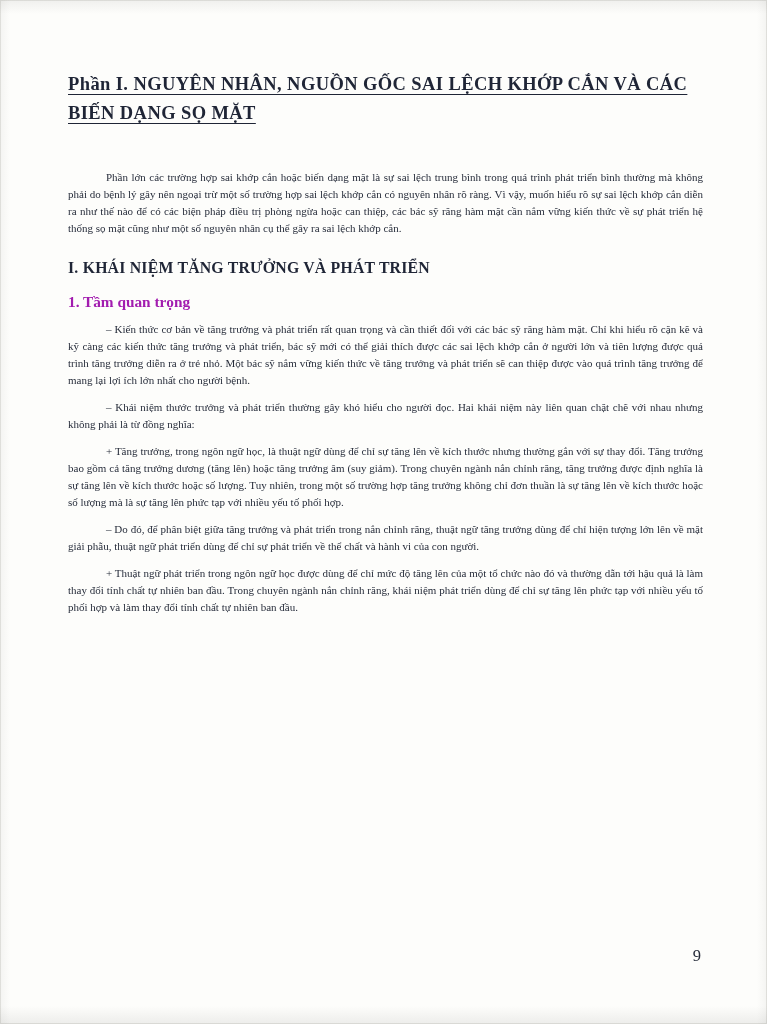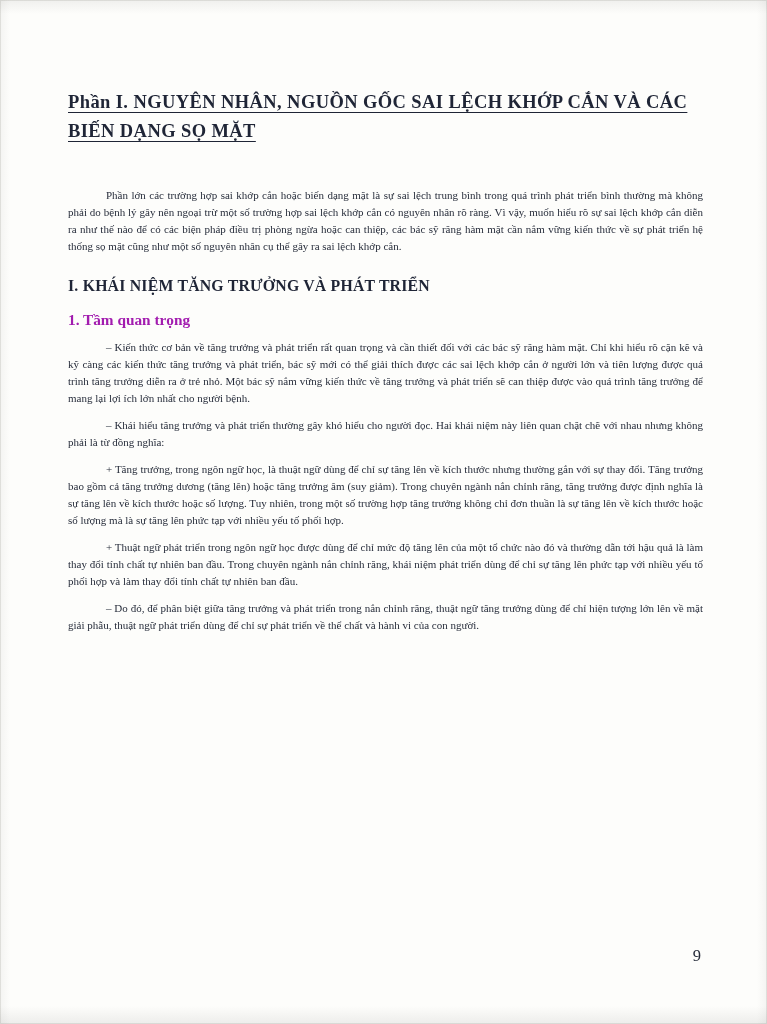--- a/index.html
+++ b/index.html
@@ -31,21 +31,21 @@
     background:
       linear-gradient(to bottom, rgba(120,120,118,0.10), rgba(0,0,0,0) 14px),
       linear-gradient(to top, rgba(120,120,118,0.12), rgba(0,0,0,0) 18px),
       linear-gradient(to right, rgba(120,120,118,0.07), rgba(0,0,0,0) 10px),
       linear-gradient(to left, rgba(120,120,118,0.07), rgba(0,0,0,0) 10px);
   }
 
   .page-inner {
     position: relative;
     box-sizing: border-box;
-    padding: 88px 64px 0 68px;
+    padding: 70px 64px 0 68px;
     height: 100%;
   }
 
   .part-title {
     margin: 0;
     font-family: "Liberation Serif", serif;
     font-weight: bold;
     font-size: 18.5px;
     line-height: 1.55;
     letter-spacing: 0.4px;
@@ -114,24 +114,24 @@
 
     <p class="para intro">Phần lớn các trường hợp sai khớp cắn hoặc biến dạng mặt là sự sai lệch trung bình trong quá trình phát triển bình thường mà không phải do bệnh lý gây nên ngoại trừ một số trường hợp sai lệch khớp cắn có nguyên nhân rõ ràng. Vì vậy, muốn hiểu rõ sự sai lệch khớp cắn diễn ra như thế nào để có các biện pháp điều trị phòng ngừa hoặc can thiệp, các bác sỹ răng hàm mặt cần nắm vững kiến thức về sự phát triển hệ thống sọ mặt cũng như một số nguyên nhân cụ thể gây ra sai lệch khớp cắn.</p>
 
     <h3 class="section-heading">I. KHÁI NIỆM TĂNG TRƯỞNG VÀ PHÁT TRIỂN</h3>
 
     <h4 class="sub-heading">1. Tầm quan trọng</h4>
 
     <p class="para">–  Kiến thức cơ bản về tăng trưởng và phát triển rất quan trọng và cần thiết đối với các bác sỹ răng hàm mặt. Chỉ khi hiểu rõ cặn kẽ và kỹ càng các kiến thức tăng trưởng và phát triển, bác sỹ mới có thể giải thích được các sai lệch khớp cắn ở người lớn và tiên lượng được quá trình tăng trưởng diễn ra ở trẻ nhỏ. Một bác sỹ nắm vững kiến thức về tăng trưởng và phát triển sẽ can thiệp được vào quá trình tăng trưởng để mang lại lợi ích lớn nhất cho người bệnh.</p>
 
 
-    <p class="para">–  Khái hiểu tăng trưởng và phát triển thường gây khó hiểu cho người đọc. Hai khái niệm này liên quan chặt chẽ với nhau nhưng không phải là từ đồng nghĩa:</p>
+    <p class="para">–  Khái niệm thước trưởng và phát triển thường gây khó hiểu cho người đọc. Hai khái niệm này liên quan chặt chẽ với nhau nhưng không phải là từ đồng nghĩa:</p>
 
     <p class="para">+  Tăng trưởng, trong ngôn ngữ học, là thuật ngữ dùng để chỉ sự tăng lên về kích thước nhưng thường gắn với sự thay đổi. Tăng trưởng bao gồm cả tăng trưởng dương (tăng lên) hoặc tăng trưởng âm (suy giảm). Trong chuyên ngành nắn chỉnh răng, tăng trưởng được định nghĩa là sự tăng lên về kích thước hoặc số lượng. Tuy nhiên, trong một số trường hợp tăng trưởng không chỉ đơn thuần là sự tăng lên về kích thước hoặc số lượng mà là sự tăng lên phức tạp với nhiều yếu tố phối hợp.</p>
 
+    <p class="para">–  Do đó, để phân biệt giữa tăng trưởng và phát triển trong nắn chỉnh răng, thuật ngữ tăng trưởng dùng để chỉ hiện tượng lớn lên về mặt giải phẫu, thuật ngữ phát triển dùng để chỉ sự phát triển về thể chất và hành vi của con người.</p>
+
     <p class="para">+  Thuật ngữ phát triển trong ngôn ngữ học được dùng để chỉ mức độ tăng lên của một tổ chức nào đó và thường dẫn tới hậu quả là làm thay đổi tính chất tự nhiên ban đầu. Trong chuyên ngành nắn chỉnh răng, khái niệm phát triển dùng để chỉ sự tăng lên phức tạp với nhiều yếu tố phối hợp và làm thay đổi tính chất tự nhiên ban đầu.</p>
-
-    <p class="para">–  Do đó, để phân biệt giữa tăng trưởng và phát triển trong nắn chỉnh răng, thuật ngữ tăng trưởng dùng để chỉ hiện tượng lớn lên về mặt giải phẫu, thuật ngữ phát triển dùng để chỉ sự phát triển về thể chất và hành vi của con người.</p>
 
   </div>
 
   <div class="page-number">9</div>
 </div>
 
 </body></html>

